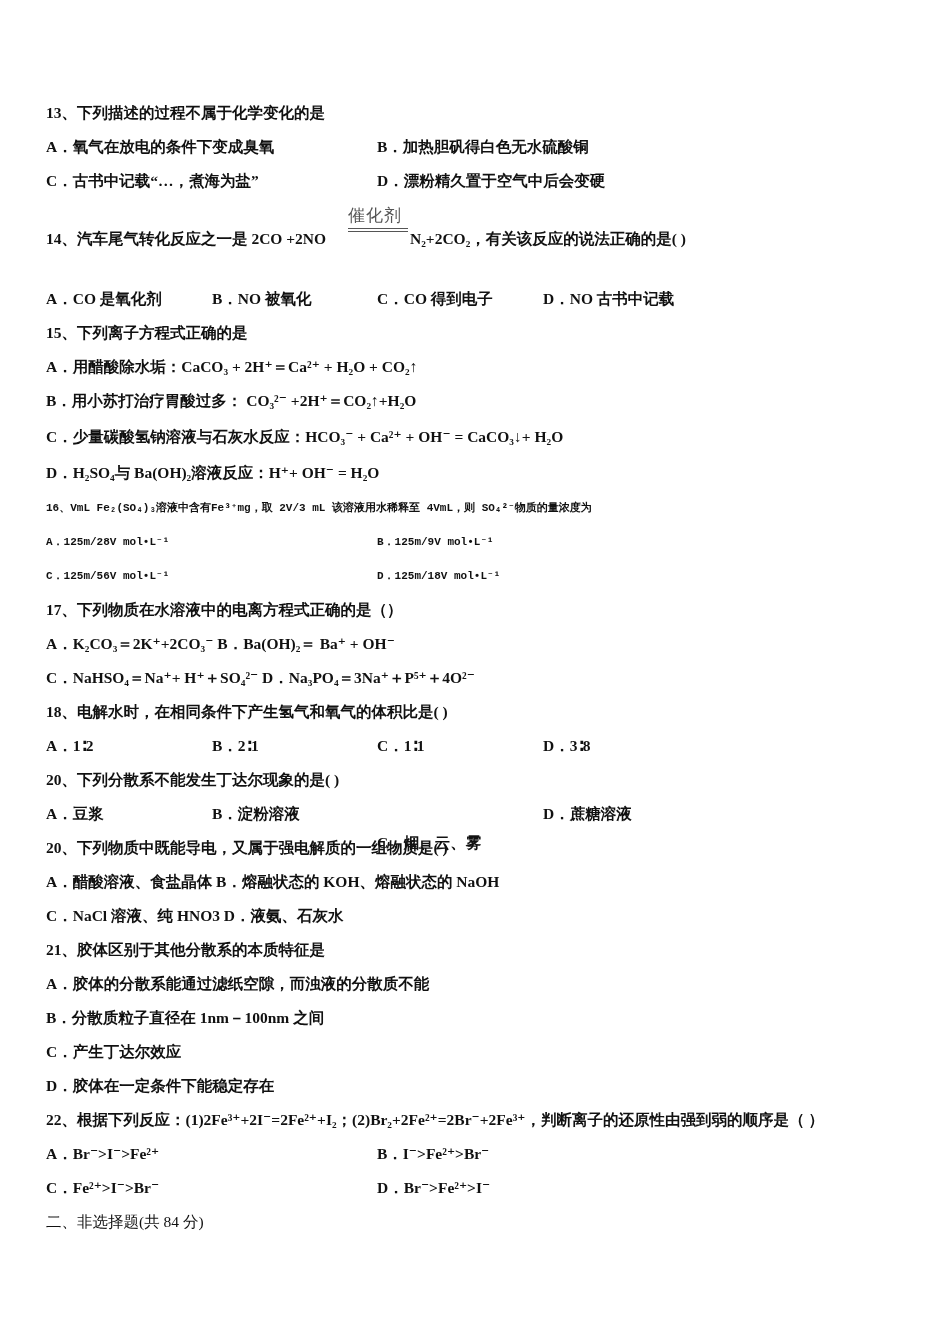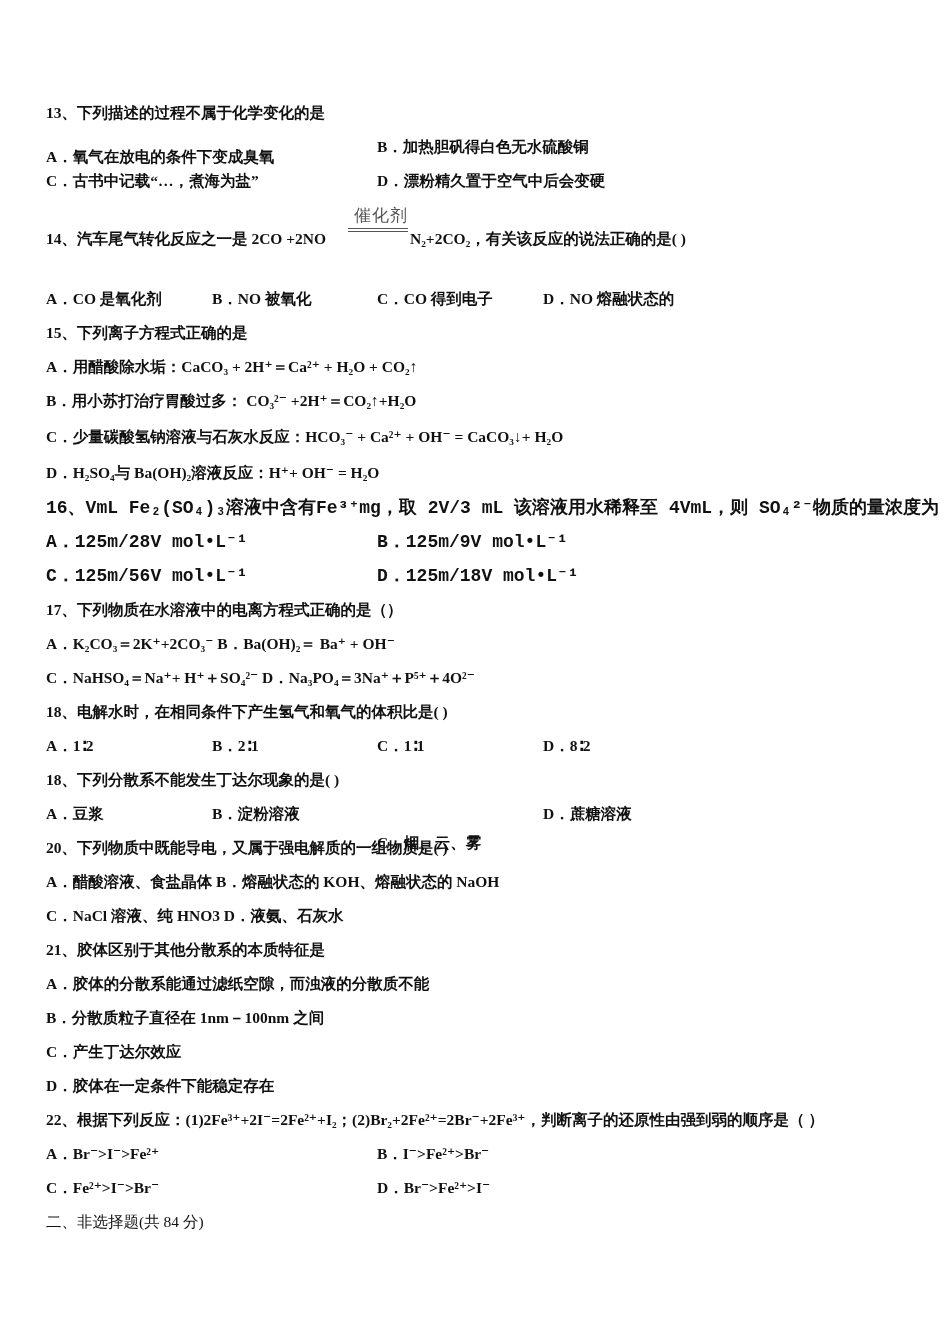--- a/index.html
+++ b/index.html
@@ -1,43 +1,43 @@
 <!DOCTYPE html>
 <html><head>
 <meta charset="utf-8">
 <style>
   html, body { margin: 0; padding: 0; background: #ffffff; }
   body { width: 950px; height: 1344px; position: relative; overflow: hidden;
          font-family: "Liberation Serif", "DejaVu Serif", serif; color: #111; }
   .line { position: absolute; left: 46px; font-size: 15.5px; line-height: 20px; white-space: nowrap; }
   .b { font-weight: bold; }
-  .mono { font-family: "Liberation Mono", "DejaVu Sans Mono", monospace; font-size: 18px; }
-  .catalyst { position: absolute; left: 348px; top: 204px; width: 60px; text-align: right; }
+  .mono { font-family: "Liberation Mono", "DejaVu Sans Mono", monospace; font-size: 11px; }
+  .catalyst { position: absolute; left: 348px; top: 204px; width: 60px; text-align: left; }
   .catalyst .lbl { font-size: 17px; color: #555; font-family: "DejaVu Sans", sans-serif; font-weight: normal; letter-spacing: 1px; }
   .catalyst .bar { border-top: 1px solid #555; border-bottom: 1px solid #555; height: 2px; margin-top: 1px; }
 </style>
 </head>
 <body>
 
 <div class="line b" style="top:103px">13、下列描述的过程不属于化学变化的是</div>
-<div class="line b" style="top:147px">A．氧气在放电的条件下变成臭氧</div>
+<div class="line b" style="top:137px">A．氧气在放电的条件下变成臭氧</div>
 <div class="line b" style="top:137px; left:377px">B．加热胆矾得白色无水硫酸铜</div>
 <div class="line b" style="top:171px">C．古书中记载“…，煮海为盐”</div>
 <div class="line b" style="top:171px; left:377px">D．漂粉精久置于空气中后会变硬</div>
 
 <div class="line b" style="top:229px">14、汽车尾气转化反应之一是 2CO +2NO</div>
 <div class="catalyst">
   <div class="lbl">催化剂</div>
   <div class="bar"></div>
 </div>
 <div class="line b" style="top:229px; left:410px">N₂+2CO₂，有关该反应的说法正确的是(   )</div>
 <div class="line b" style="top:289px">A．CO 是氧化剂</div>
 <div class="line b" style="top:289px; left:212px">B．NO 被氧化</div>
 <div class="line b" style="top:289px; left:377px">C．CO 得到电子</div>
-<div class="line b" style="top:289px; left:543px">D．NO 熔融状态的</div>
+<div class="line b" style="top:289px; left:543px">D．NO 古书中记载</div>
 
 <div class="line b" style="top:323px">15、下列离子方程式正确的是</div>
 <div class="line b" style="top:357px">A．用醋酸除水垢：CaCO₃ + 2H⁺＝Ca²⁺ + H₂O + CO₂↑</div>
 <div class="line b" style="top:391px">B．用小苏打治疗胃酸过多： CO₃²⁻ +2H⁺＝CO₂↑+H₂O</div>
 <div class="line b" style="top:427px">C．少量碳酸氢钠溶液与石灰水反应：HCO₃⁻ + Ca²⁺ + OH⁻ = CaCO₃↓+ H₂O</div>
 <div class="line b" style="top:463px">D．H₂SO₄与 Ba(OH)₂溶液反应：H⁺+ OH⁻ = H₂O</div>
 
 <div class="line mono b" style="top:498px">16、VmL Fe₂(SO₄)₃溶液中含有Fe³⁺mg，取 2V/3 mL 该溶液用水稀释至 4VmL，则 SO₄²⁻物质的量浓度为</div>
 <div class="line mono b" style="top:532px">A．125m/28V mol•L⁻¹</div>
 <div class="line mono b" style="top:532px; left:377px">B．125m/9V mol•L⁻¹</div>
@@ -45,23 +45,23 @@
 <div class="line mono b" style="top:566px; left:377px">D．125m/18V mol•L⁻¹</div>
 
 <div class="line b" style="top:600px">17、下列物质在水溶液中的电离方程式正确的是（）</div>
 <div class="line b" style="top:634px">A．K₂CO₃＝2K⁺+2CO₃⁻   B．Ba(OH)₂＝ Ba⁺ + OH⁻</div>
 <div class="line b" style="top:668px">C．NaHSO₄＝Na⁺+ H⁺＋SO₄²⁻   D．Na₃PO₄＝3Na⁺＋P⁵⁺＋4O²⁻</div>
 
 <div class="line b" style="top:702px">18、电解水时，在相同条件下产生氢气和氧气的体积比是(     )</div>
 <div class="line b" style="top:736px">A．1∶2</div>
 <div class="line b" style="top:736px; left:212px">B．2∶1</div>
 <div class="line b" style="top:736px; left:377px">C．1∶1</div>
-<div class="line b" style="top:736px; left:543px">D．8∶2</div>
+<div class="line b" style="top:736px; left:543px">D．3∶8</div>
 
-<div class="line b" style="top:770px">18、下列分散系不能发生丁达尔现象的是(   )</div>
+<div class="line b" style="top:770px">20、下列分散系不能发生丁达尔现象的是(   )</div>
 <div class="line b" style="top:804px">A．豆浆</div>
 <div class="line b" style="top:804px; left:212px">B．淀粉溶液</div>
 <div class="line b" style="top:833px; left:377px">C．烟、云、雾</div>
 <div class="line b" style="top:804px; left:543px">D．蔗糖溶液</div>
 
 <div class="line b" style="top:838px">20、下列物质中既能导电，又属于强电解质的一组物质是(    )</div>
 <div class="line b" style="top:872px">A．醋酸溶液、食盐晶体   B．熔融状态的 KOH、熔融状态的 NaOH</div>
 <div class="line b" style="top:906px">C．NaCl 溶液、纯 HNO3   D．液氨、石灰水</div>
 
 <div class="line b" style="top:940px">21、胶体区别于其他分散系的本质特征是</div>

